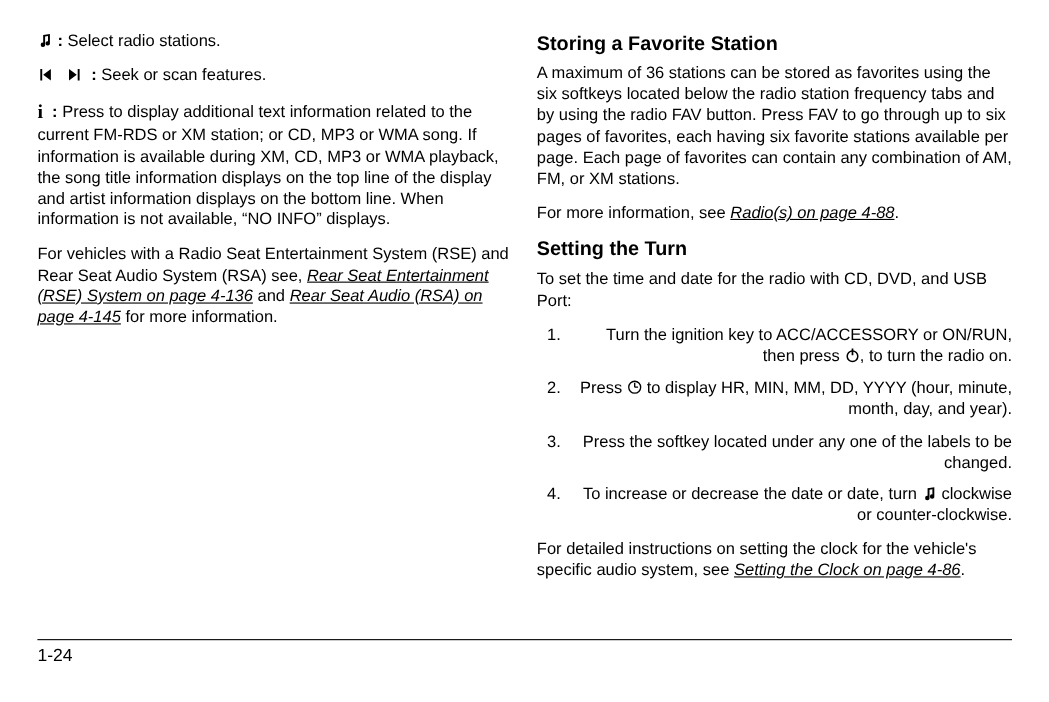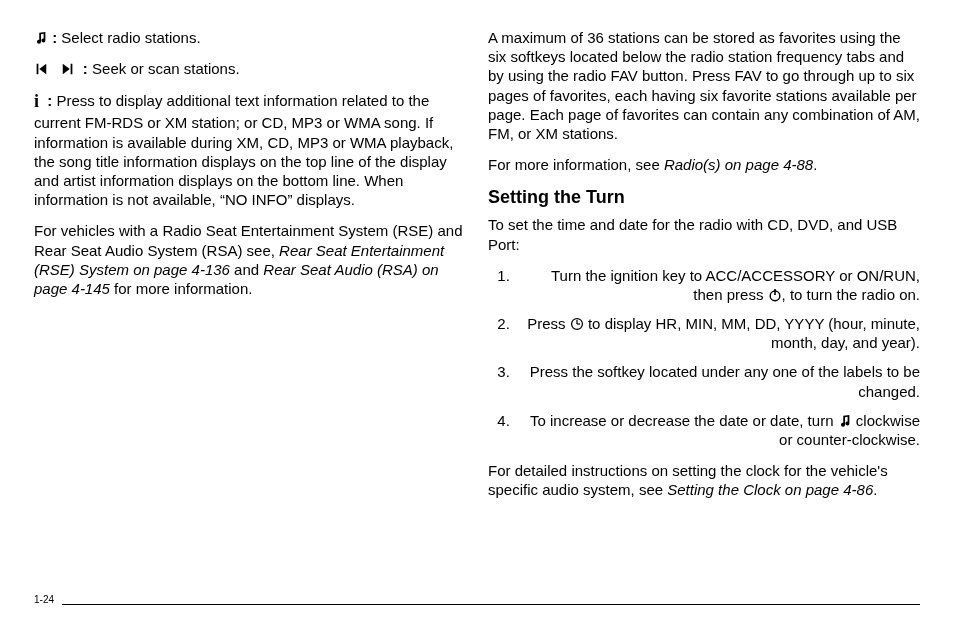--- a/index.html
+++ b/index.html
@@ -42,41 +42,42 @@
     margin: 0 0 12px 0;
     padding-left: 26px;
   }
   ol li {
     margin-bottom: 10px;
     padding-left: 4px;
     text-align: right;
   }
   .italic {
     font-style: italic;
+    text-decoration: underline;
   }
   .icon-svg {
     width: 14px;
     height: 14px;
     vertical-align: -2px;
     display: inline-block;
   }
   .icon-txt {
     font-weight: bold;
     font-family: "Times New Roman", serif;
     font-size: 18px;
     vertical-align: -1px;
   }
   .footer {
     position: absolute;
     left: 34px;
     right: 34px;
     bottom: 20px;
     border-top: 1.5px solid #000;
-    padding-top: 0px;
-    font-size: 10px;
+    padding-top: 16px;
+    font-size: 16px;
   }
   .page-number {
     position: relative;
     top: -11px;
     background: #fff;
     padding-right: 8px;
   }
 </style>
 </head>
 <body>
@@ -100,38 +101,39 @@
             <path d="M3 2 H5 V14 H3 Z M14 2 L6 8 L14 14 Z" fill="#000"></path>
           </svg>
       </span>
       &nbsp;
       <span>
         <svg class="icon-svg" viewBox="0 0 16 16">
             <path d="M2 2 L10 8 L2 14 Z M11 2 H13 V14 H11 Z" fill="#000"></path>
           </svg>
       </span>
       &nbsp;<b>:</b>
-      <span>Seek or scan stations.</span>
+      <span>Seek or scan features.</span>
     </p>
 
     <p class="para">
       <span class="icon-txt">i</span>
       <b>&nbsp;:</b>
       <span>Press to display additional text information related to the current FM-RDS or XM station; or CD, MP3 or WMA song. If information is available during XM, CD, MP3 or WMA playback, the song title information displays on the top line of the display and artist information displays on the bottom line. When information is not available, “NO INFO” displays.</span>
     </p>
 
 
     <p class="para">
       <span>For vehicles with a Radio Seat Entertainment System (RSE) and Rear Seat Audio System (RSA) see, </span><span class="italic">Rear Seat Entertainment (RSE) System on page 4-136</span><span> and </span><span class="italic">Rear Seat Audio (RSA) on page 4-145</span><span> for more information.</span>
     </p>
 
   </div>
 
   <div class="col">
 
+    <h3 class="heading first">Storing a Favorite Station</h3>
 
     <p class="para">A maximum of 36 stations can be stored as favorites using the six softkeys located below the radio station frequency tabs and by using the radio FAV button. Press FAV to go through up to six pages of favorites, each having six favorite stations available per page. Each page of favorites can contain any combination of AM, FM, or XM stations.</p>
 
     <p class="para">
       <span>For more information, see </span><span class="italic">Radio(s) on page 4-88</span><span>.</span>
     </p>
 
     <h3 class="heading">Setting the Turn</h3>
 
     <p class="para">To set the time and date for the radio with CD, DVD, and USB Port:</p>

